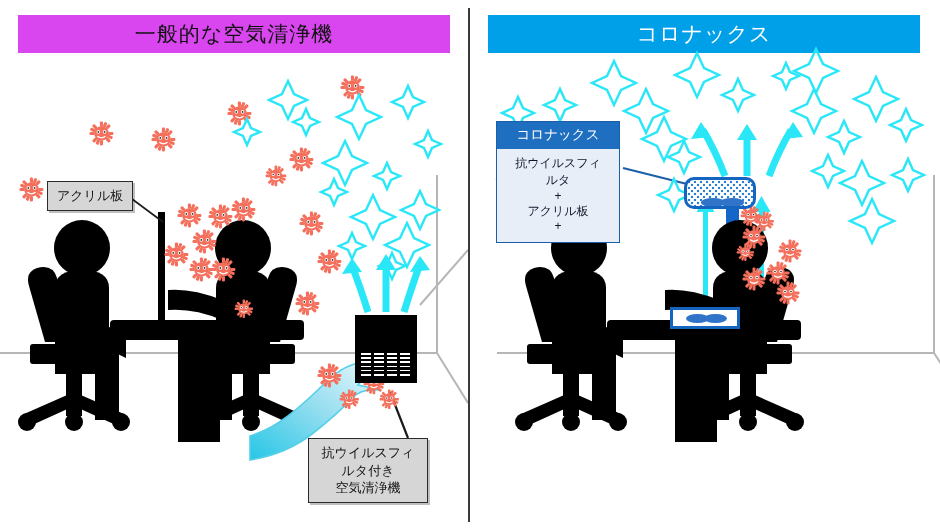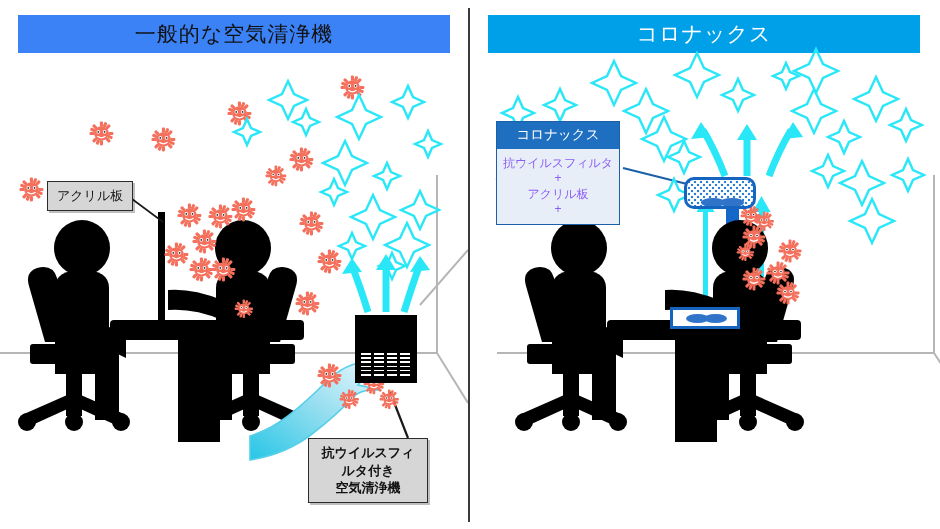--- a/index.html
+++ b/index.html
@@ -21,21 +21,21 @@
   }
 
   
   .title-bar {
     position: absolute; height: 38px;
     display: flex; align-items: center; justify-content: center;
     font-size: 21px; letter-spacing: 1px; font-weight: 400;
   }
   #title-left {
     left: 18px; top: 15px; width: 432px;
-    background: #3b82f6; color: #111;
+    background: #d946ef; color: #111;
   }
   #title-right {
     left: 18px; top: 15px; width: 432px;
     background: #00a0e9; color: #fff;
   }
 
   
   .room-svg { position: absolute; left: 0; top: 0; width: 100%; height: 529px; }
 
   
@@ -45,36 +45,36 @@
     border: 1.5px solid #2b2b2b;
     color: #111;
     font-size: 13px;
     line-height: 1.35;
     text-align: center;
     padding: 5px 9px;
     white-space: pre-line;
     box-shadow: 2px 2px 0 rgba(0,0,0,.25);
   }
   #callout-acrylic { left: 47px; top: 181px; }
-  #callout-purifier { left: 308px; top: 438px; width: 120px; font-weight: bold; }
+  #callout-purifier { left: 308px; top: 438px; width: 120px; }
 
   
   #product-box {
     position: absolute; left: 26px; top: 121px; width: 124px;
     border: 1.5px solid #1b5fa8;
     background: #e8eef8;
   }
   #product-box .pb-head {
     background: #1f6fc0; color: #fff;
     font-size: 13.5px; text-align: center;
     padding: 4px 0 5px;
   }
   #product-box .pb-body {
-    color: #8b5cf6; font-size: 12px; line-height: 1.45;
-    text-align: center; padding: 6px 3px 8px;
+    color: #0f172a; font-size: 12px; line-height: 1.45;
+    text-align: center; padding: 6px 15px 8px;
   }
   #product-box .pb-plus { font-size: 12px; line-height: 1.1; }
 
   
   #filter-unit {
     position: absolute; left: 214px; top: 177px;
     width: 72px; height: 32px;
     border: 3px solid #1565c0; border-radius: 10px;
     background:
       radial-gradient(circle at 2px 2px, #2b7fd4 1.3px, transparent 1.6px) 0 0/6px 6px,

